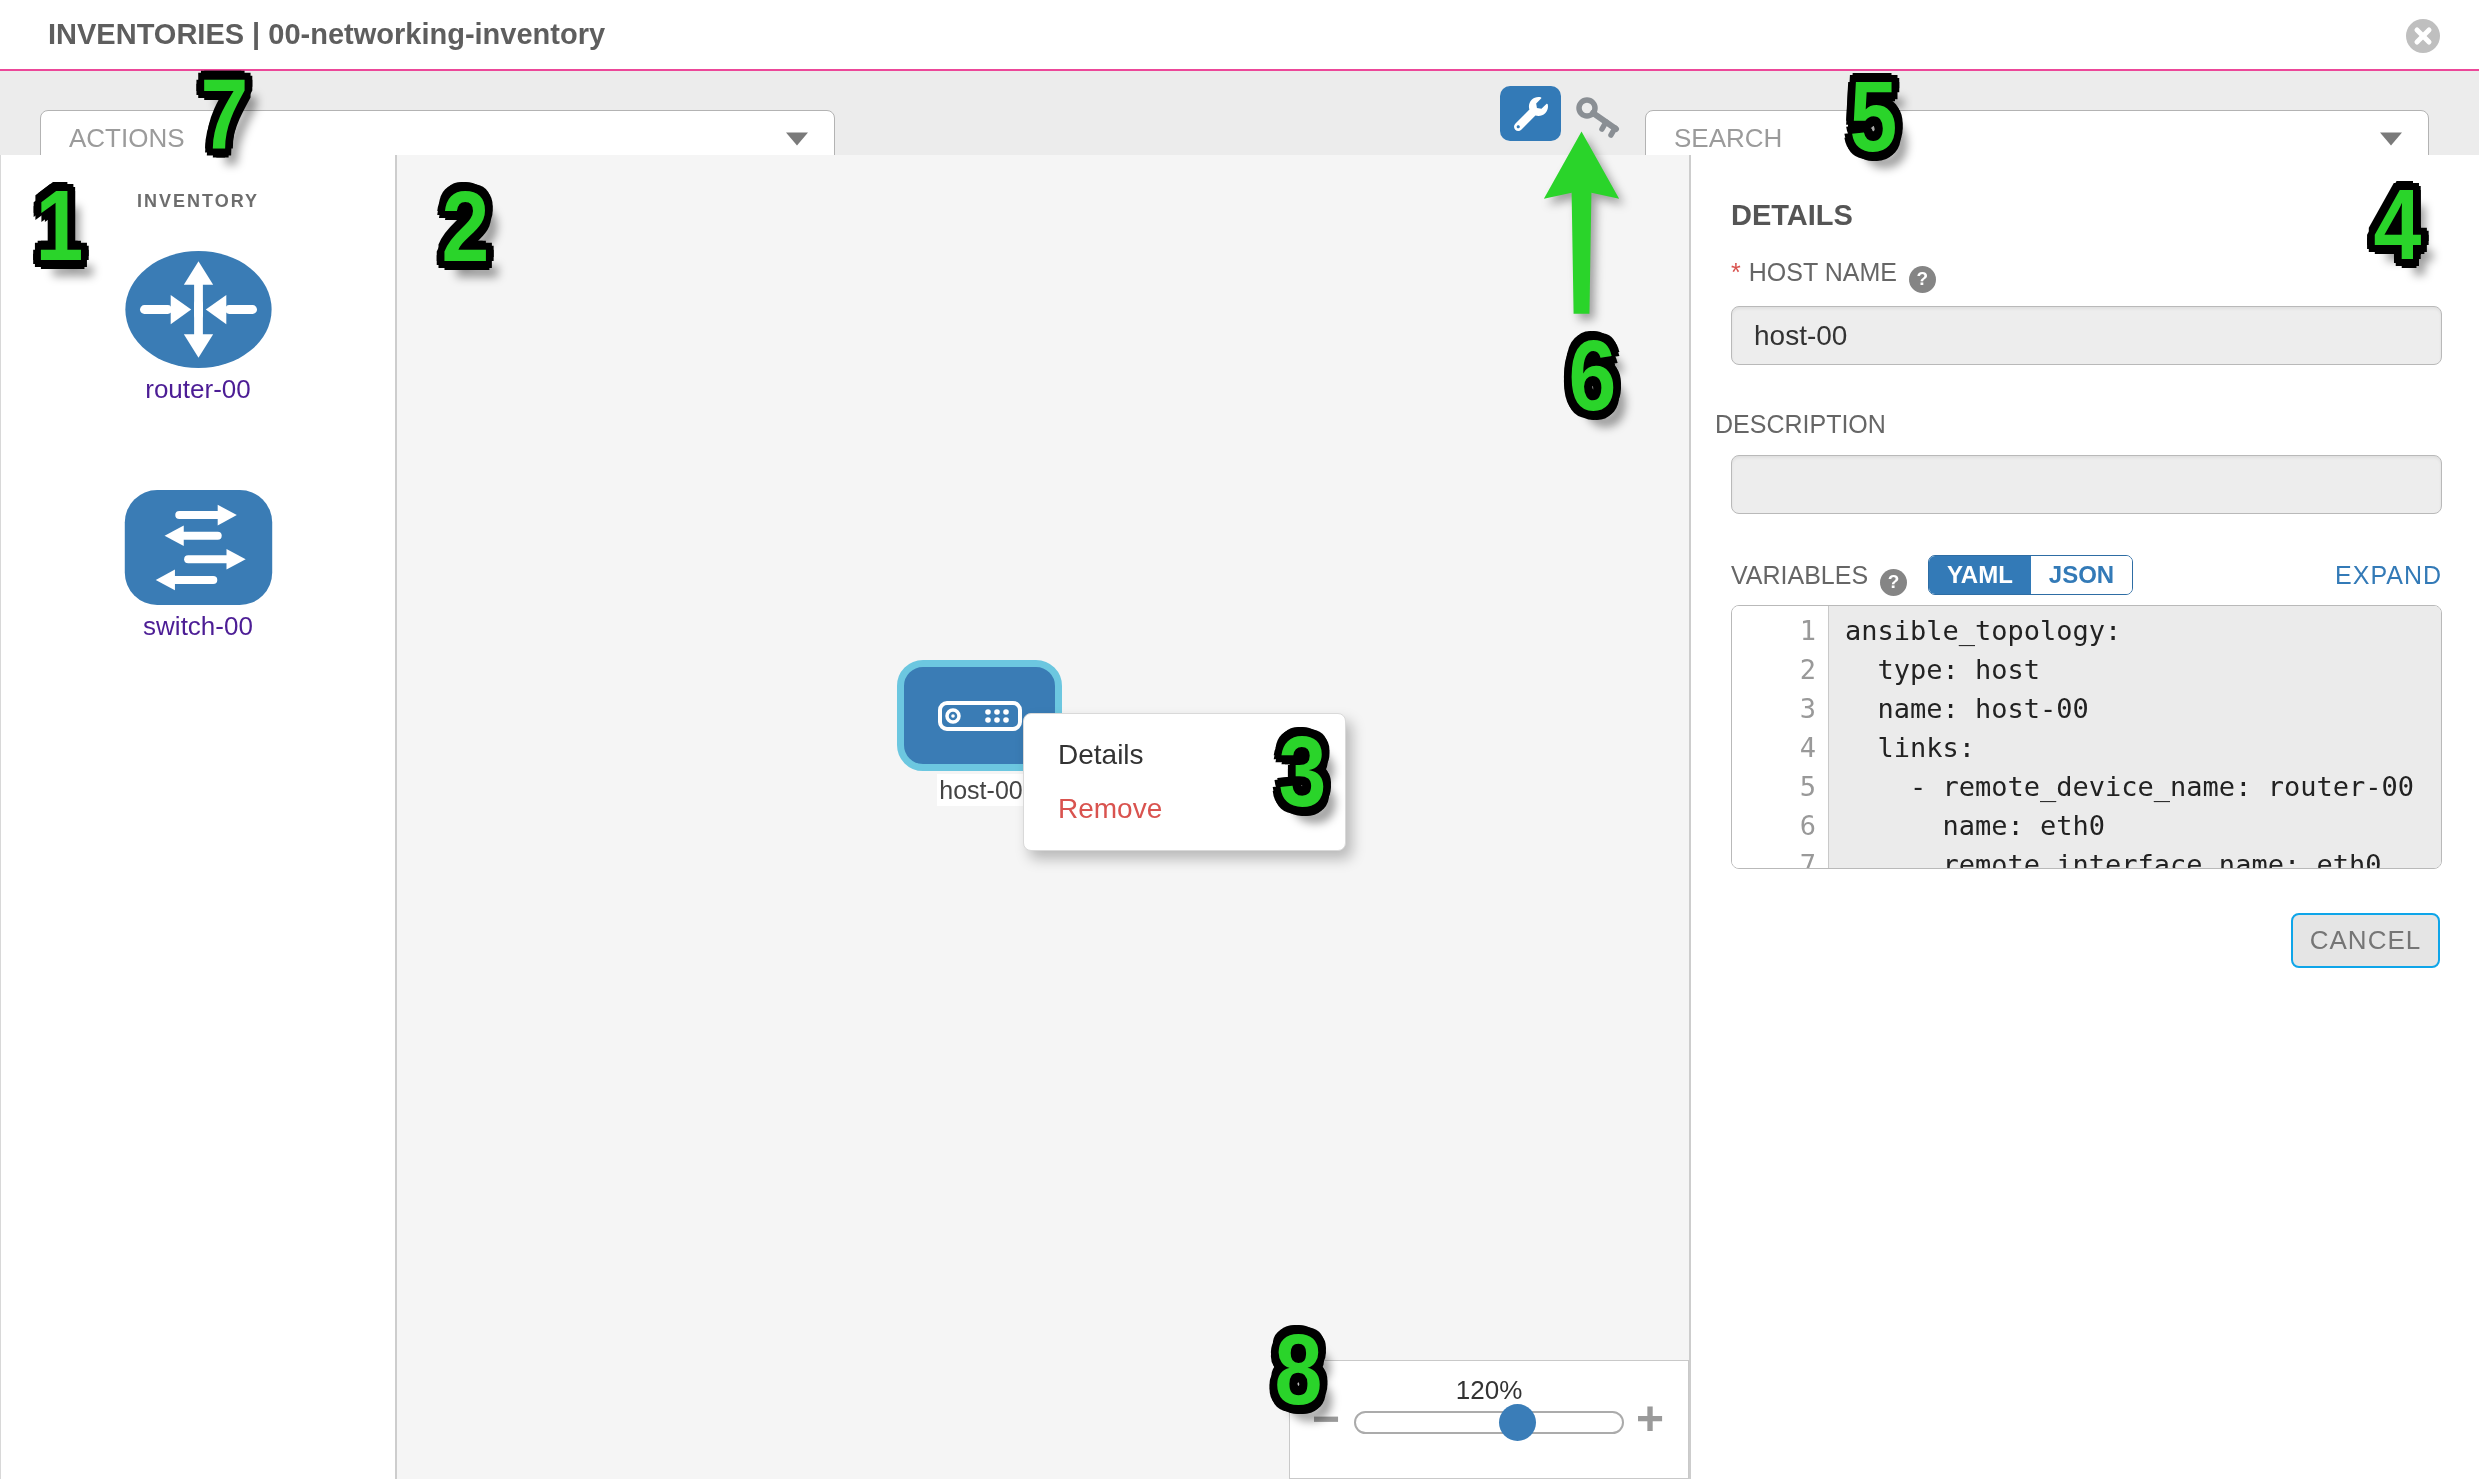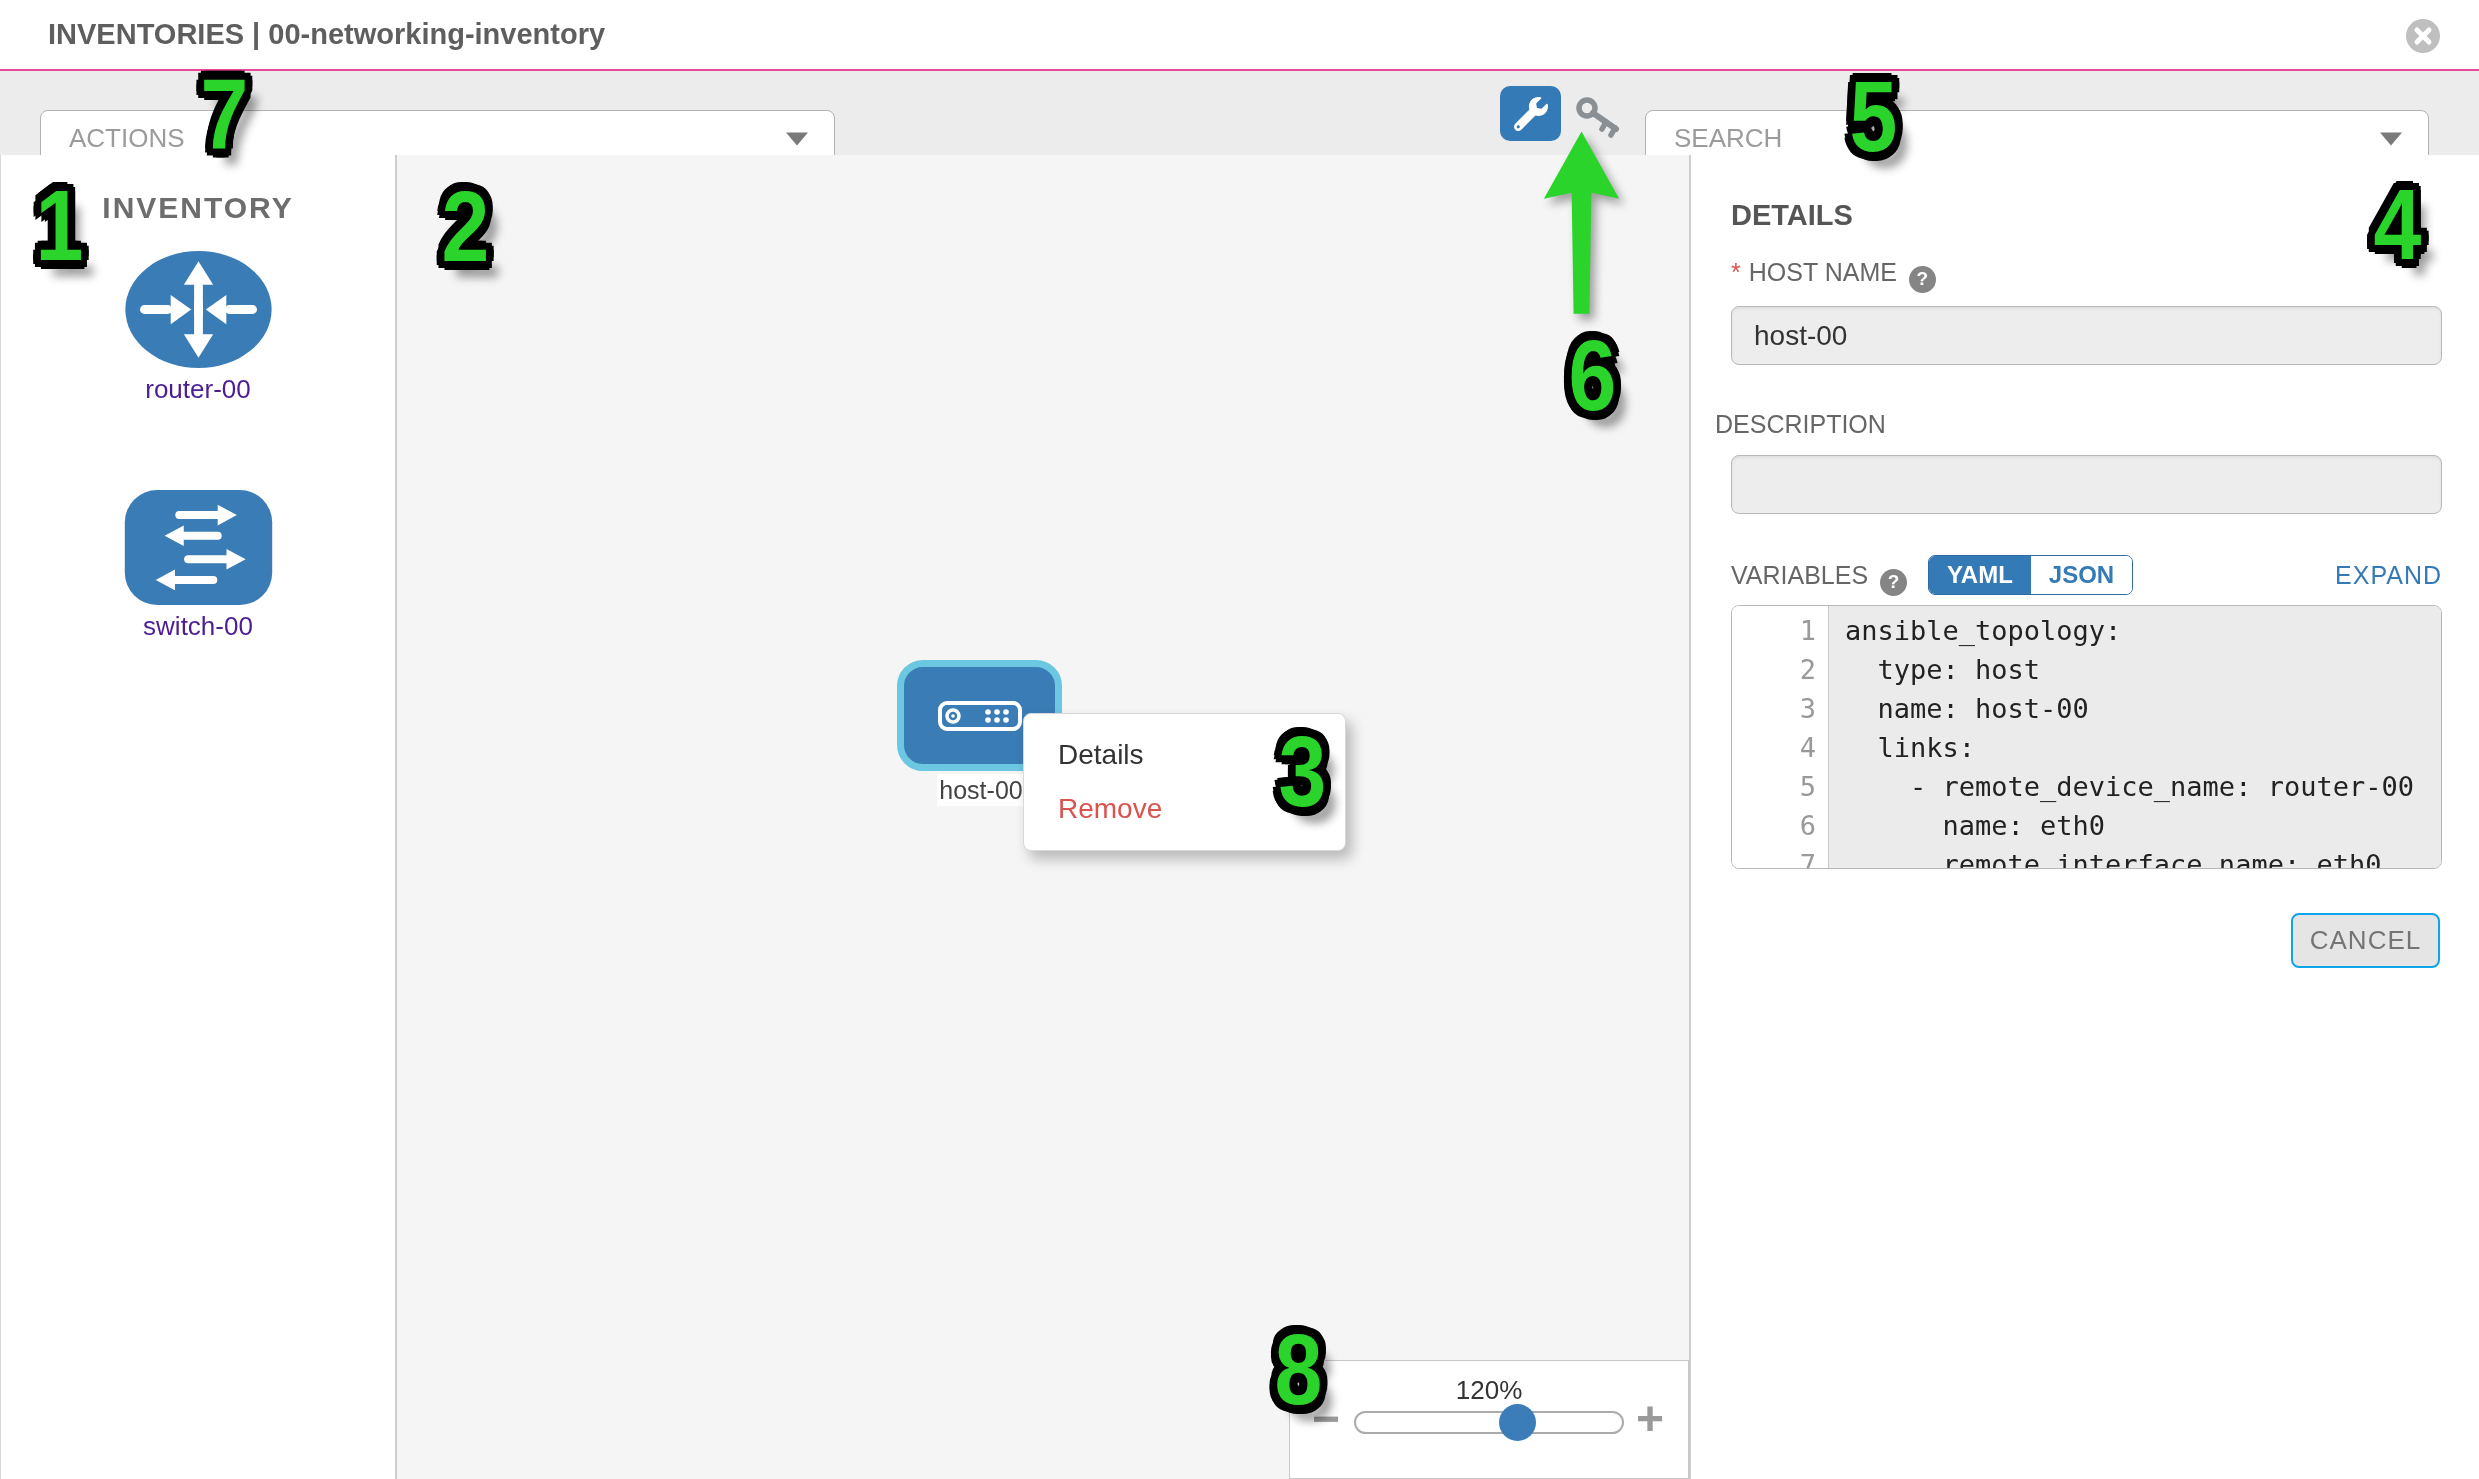--- a/index.html
+++ b/index.html
@@ -20,21 +20,21 @@
   .caret { position:absolute; right:26px; top:50%; transform:translateY(-50%); width:0; height:0; border-left:11px solid transparent; border-right:11px solid transparent; border-top:13px solid #7a7a7a; }
   .wrench-btn { position:absolute; left:1500px; top:15px; width:61px; height:55px; background:#337ab7; border-radius:10px; display:flex; align-items:center; justify-content:center; cursor:pointer; }
   .key-btn { position:absolute; left:1575px; top:25px; width:48px; height:42px; cursor:pointer; }
 
   
   .sidebar { position:absolute; left:0; top:155px; width:397px; height:1324px; background:#fff; border-right:2px solid #cdcdcd; border-left:1px solid #d8d8d8; }
   .canvas { position:absolute; left:397px; top:155px; width:1292px; height:1324px; background:#f5f5f5; }
   .details { position:absolute; left:1689px; top:155px; width:791px; height:1324px; background:#fff; border-left:2px solid #cdcdcd; }
 
   
-  .inv-title { position:absolute; left:0; top:36px; width:100%; text-align:center; font-size:30px; font-weight:bold; color:#6d6d6d; letter-spacing:2px; }
+  .inv-title { position:absolute; left:0; top:36px; width:100%; text-align:center; font-size:18px; font-weight:bold; color:#6d6d6d; letter-spacing:2px; }
   .palette-item { position:absolute; left:0; width:100%; display:flex; flex-direction:column; align-items:center; cursor:pointer; }
   .pi-router { top:96px; }
   .pi-switch { top:335px; }
   .palette-label { margin-top:6px; font-size:26px; color:#4c1d95; }
 
   
   .host-node { position:absolute; left:500px; top:505px; width:165px; height:111px; background:#3a7cb5; border:7px solid #6cc7e0; border-radius:26px; display:flex; align-items:center; justify-content:center; cursor:pointer; }
   .host-label { position:absolute; left:540px; top:619px; width:88px; height:32px; background:#fff; display:flex; align-items:center; justify-content:center; font-size:25px; color:#444; }
 
   

